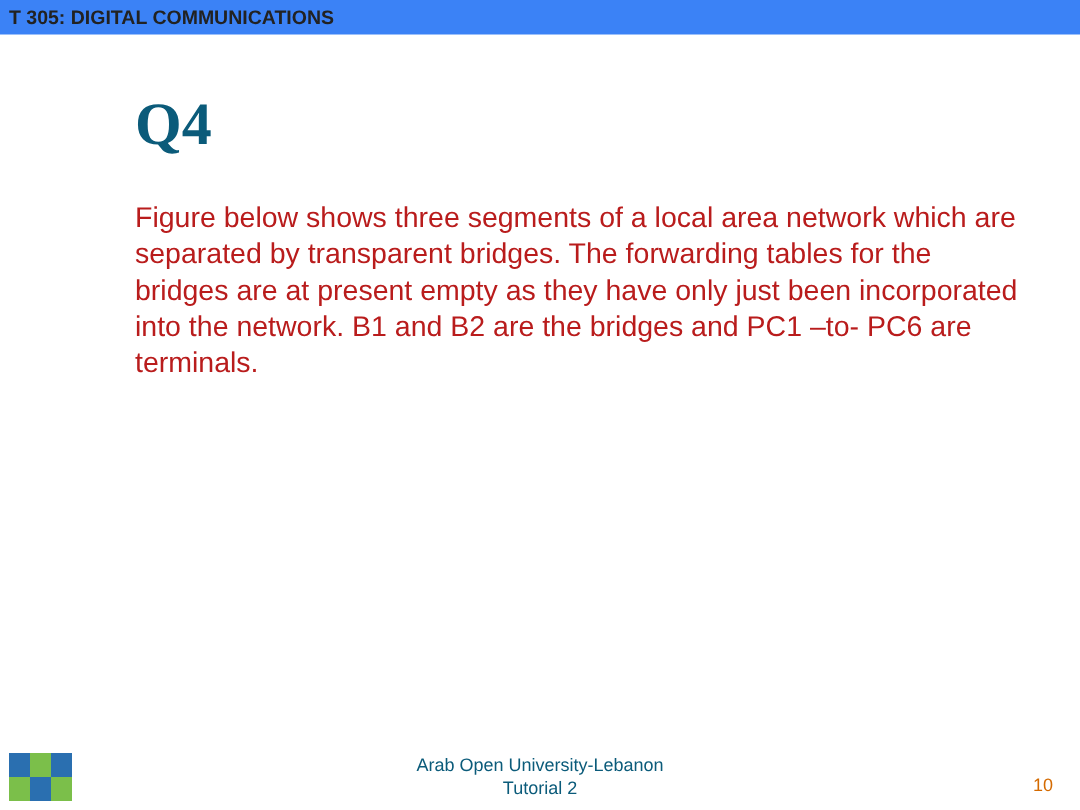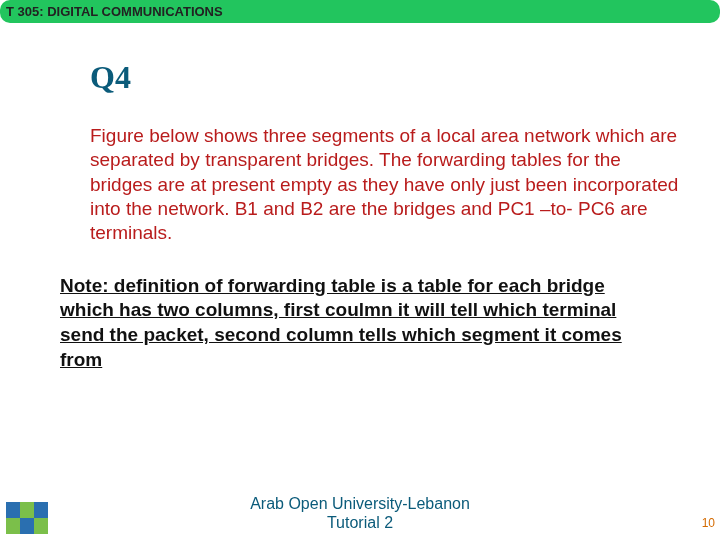--- a/index.html
+++ b/index.html
@@ -6,34 +6,33 @@
     margin: 0;
     padding: 0;
     width: 720px;
     height: 540px;
     font-family: Verdana, Geneva, sans-serif;
     background: #ffffff;
     position: relative;
     overflow: hidden;
   }
   .header-bar {
-    background: #22c55e;
+    background: #3b82f6;
     padding: 4px 6px;
     font-weight: bold;
     font-size: 13px;
     color: #222;
-    border-radius: 10px;
   }
   .content {
     padding: 18px 40px 0 90px;
   }
   .q-title {
     font-family: Georgia, 'Times New Roman', serif;
     font-weight: bold;
-    font-size: 32px;
+    font-size: 40px;
     color: #0b5b7a;
     margin: 18px 0 28px 0;
   }
   .body-text {
     font-size: 19px;
     line-height: 1.28;
     color: #b91c1c;
     margin-bottom: 28px;
   }
   .note-text {
@@ -43,28 +42,28 @@
     text-decoration: underline;
     color: #111;
     padding-right: 20px;
     margin-left: -30px;
   }
   .footer {
     position: absolute;
     bottom: 8px;
     width: 720px;
     text-align: center;
-    font-size: 16px;
+    font-size: 12px;
     color: #0b5b7a;
     line-height: 1.2;
   }
   .page-num {
     position: absolute;
     bottom: 10px;
-    right: 5px;
+    right: 18px;
     font-size: 12px;
     color: #d46a00;
   }
   .logo {
     position: absolute;
     bottom: 6px;
     left: 6px;
     width: 42px;
     height: 32px;
     display: flex;
@@ -85,21 +84,20 @@
 </head>
 <body>
 
 <div class="header-bar">
   <span>T 305: DIGITAL COMMUNICATIONS</span>
 </div>
 
 <div class="content">
   <div class="q-title">Q4</div>
   <div class="body-text">Figure below shows three segments of a local area network which are separated by transparent bridges. The forwarding tables for the bridges are at present empty as they have only just been incorporated into the network. B1 and B2 are the bridges and PC1 –to- PC6 are terminals.</div>
-  <div class="note-text">Note: definition of forwarding table is a table for each bridge which has two columns, first coulmn it will tell which terminal send the packet, second column tells which segment it comes from</div>
 </div>
 
 <div class="logo">
   <div class="cell c1"></div>
     <div class="cell c2"></div>
     <div class="cell c3"></div>
   <div class="cell c4"></div>
     <div class="cell c5"></div>
     <div class="cell c6"></div>
 </div>

